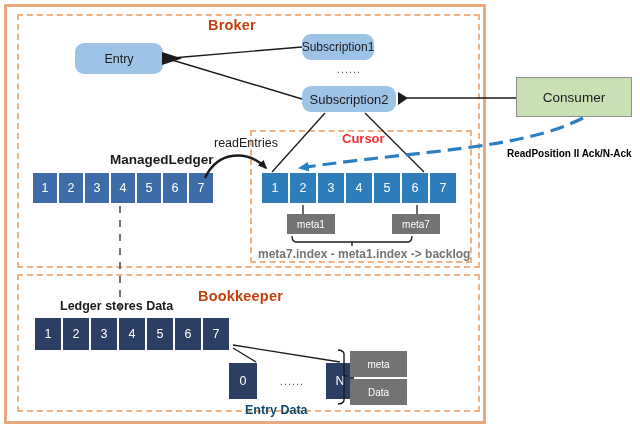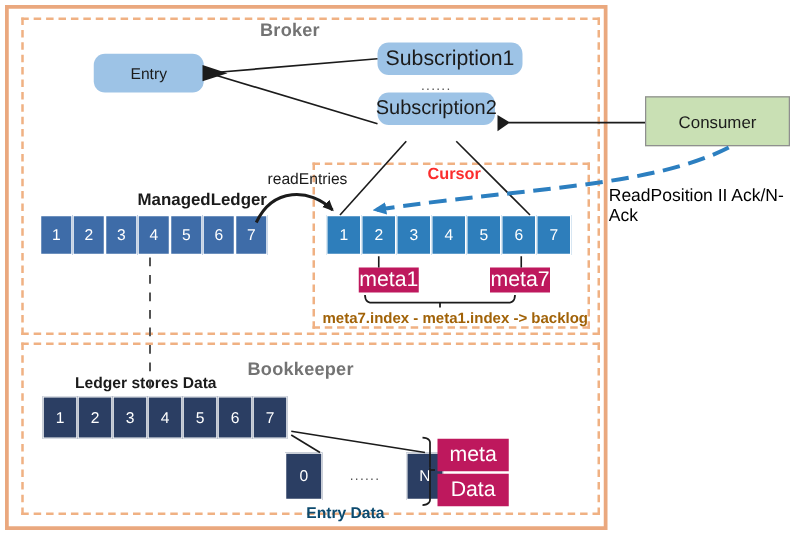--- a/index.html
+++ b/index.html
@@ -38,21 +38,21 @@
   }
   #cursor-frame {
     left: 250px; top: 130px;
     width: 222px; height: 133px;
     border: 2px dashed #f0b183;
     box-sizing: border-box;
   }
 
   
   .section-title {
-    color: #737373;
+    color: #c2410c;
     font-weight: bold;
     font-size: 14.5px;
     letter-spacing: .2px;
   }
   #broker-title { left: 208px; top: 17px; }
   #bookkeeper-title { left: 198px; top: 288px; }
   #cursor-title {
     left: 342px; top: 131px;
     color: #fb2d2d;
     font-weight: bold;
@@ -64,22 +64,22 @@
     background: #9dc3e6;
     border-radius: 9px;
     color: #1b1b1b;
     font-size: 12.5px;
     display: flex;
     align-items: center;
     justify-content: center;
     box-sizing: border-box;
   }
   #topic-node { left: 75px; top: 43px; width: 88px; height: 31px; }
-  #sub1-node  { left: 302px; top: 34px; width: 116px; height: 26px; font-size: 17px;}
-  #sub2-node  { left: 302px; top: 74px; width: 94px; height: 26px; font-size: 16px;}
+  #sub1-node  { left: 302px; top: 34px; width: 72px; height: 26px; font-size: 12px;}
+  #sub2-node  { left: 302px; top: 86px; width: 94px; height: 26px; font-size: 13px;}
   #sub-ellipsis {
     left: 327px; top: 63px;
     width: 44px;
     text-align: center;
     color: #555;
     font-size: 11px;
     letter-spacing: 1px;
   }
 
   
@@ -119,40 +119,40 @@
   #entry-n    { left: 325px; top: 362px; }
   #entry-ellipsis {
     left: 262px; top: 375px;
     width: 60px; text-align: center;
     color: #555; font-size: 11px; letter-spacing: 1px;
   }
   #entry-data-label { left: 245px; top: 403px; font-size: 12.5px; color: #0c4a6e; font-weight: 600;}
 
   
   .obox {
-    background: #be185d;
+    background: #737373;
     color: #ffffff;
     display: flex; align-items: center; justify-content: center;
-    font-size: 17px;
+    font-size: 10px;
     box-sizing: border-box;
   }
   #meta1-box { left: 287px; top: 214px; width: 48px; height: 20px; }
   #meta7-box { left: 392px; top: 214px; width: 48px; height: 20px; }
   #meta-box  { left: 350px; top: 351px; width: 57px; height: 26px; }
   #data-box  { left: 350px; top: 379px; width: 57px; height: 26px; }
 
   
   .lbl { color: #1b1b1b; font-size: 12.5px; }
   #managedledger-label { left: 70px; top: 152px; font-weight: bold; font-size: 13.5px; margin-left: 40px; }
   #readentries-label   { left: 186px; top: 136px; font-size: 12.5px; padding-left: 28px; }
   #ledger-stores-label { left: 60px;  top: 299px; font-size: 12.5px; font-weight: 600;}
-  #readposition-label  { left: 487px; top: 148px; font-size: 14px; font-weight: normal; }
+  #readposition-label  { left: 487px; top: 148px; font-size: 10px; font-weight: bold; padding-left: 20px; }
   #backlog-label {
     left: 258px; top: 247px;
-    color: #a16207; font-weight: bold; font-size: 12px;
+    color: #737373; font-weight: bold; font-size: 12px;
   }
 
   
   #overlay { left: 0; top: 0; width: 640px; height: 430px; pointer-events: none; }
 </style>
 </head>
 <body>
 
 <div id="canvas">
 

